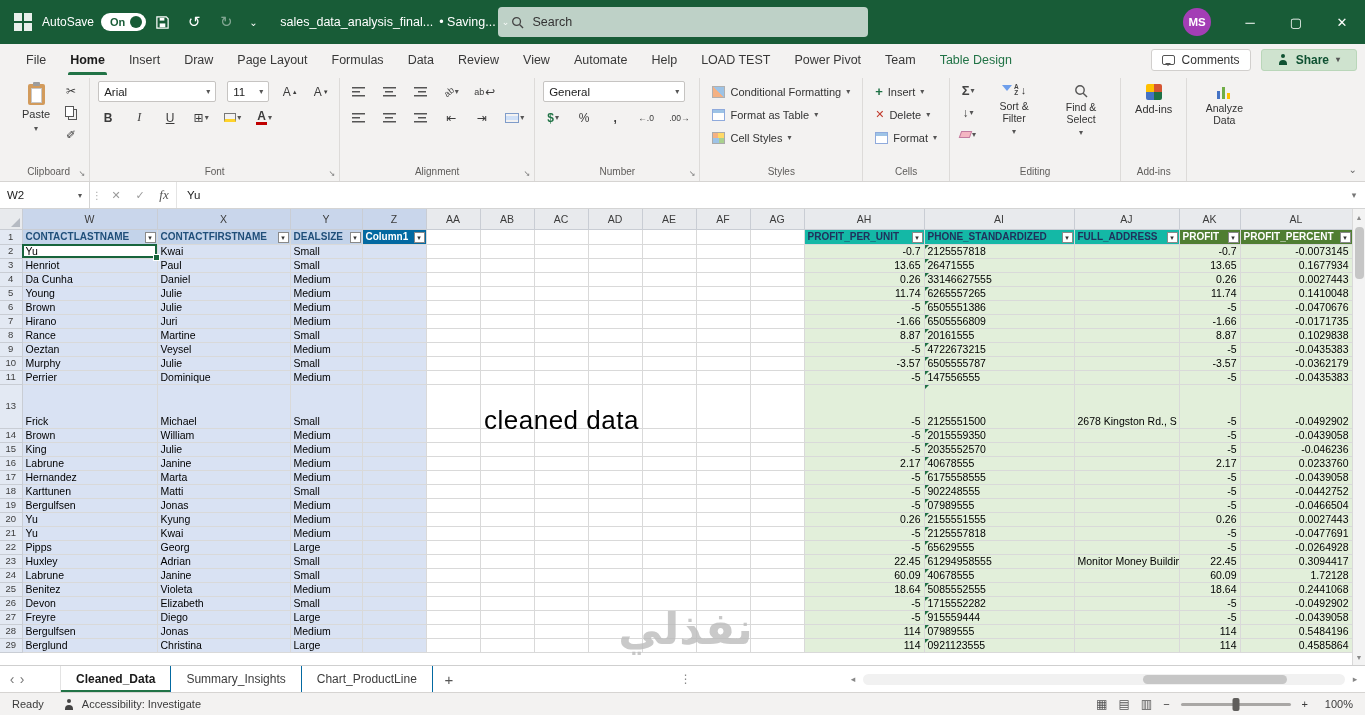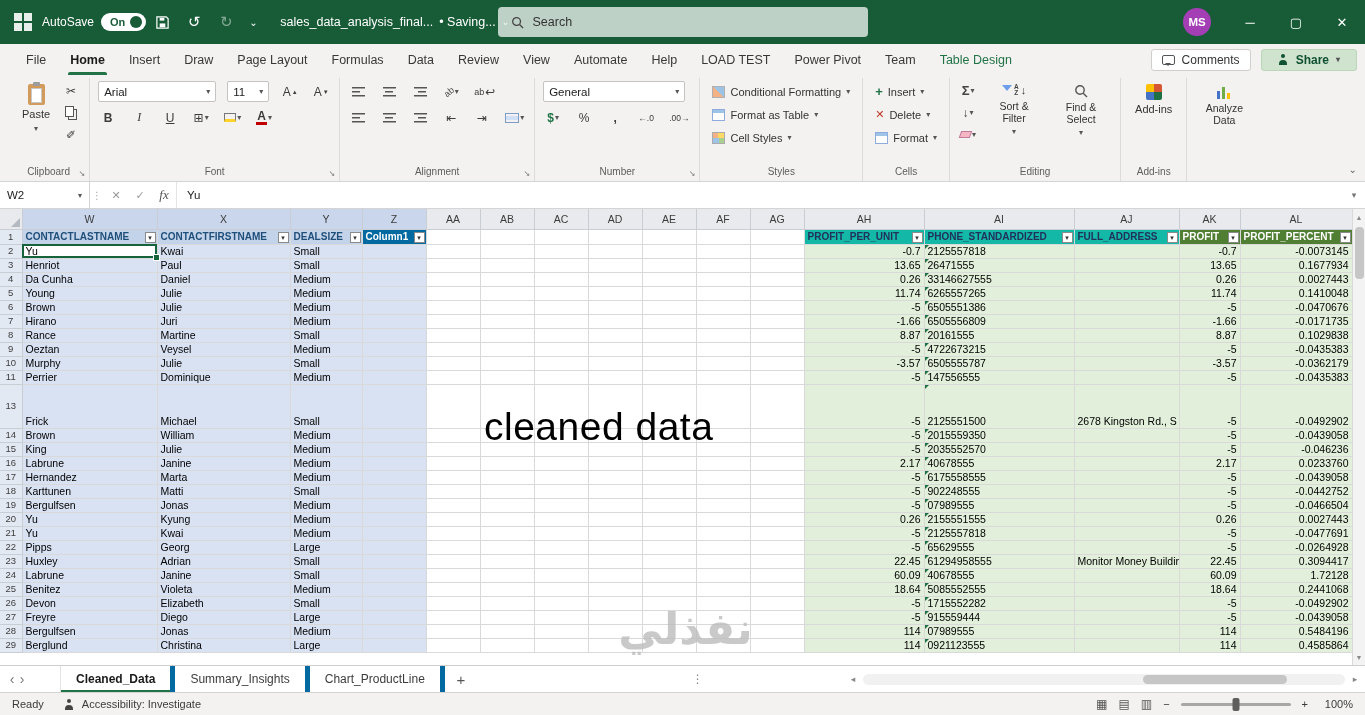--- a/index.html
+++ b/index.html
@@ -106,31 +106,31 @@
 .num{text-align:right;}
 .tri{position:relative;}
 .tri::before{content:"";position:absolute;top:0;left:0;border-top:4px solid #1e7145;border-right:4px solid transparent;}
 .hb{background:#c3d3ea;color:#1f4e79;font-weight:700;font-size:10px !important;position:relative;padding-right:15px !important;}
 .hbd{background:#0369a1;color:#fff;font-weight:700;font-size:10px !important;position:relative;padding-right:15px !important;}
 .hg{background:#14b8a6;color:#20315c;font-weight:700;font-size:10px !important;position:relative;padding-right:15px !important;}
 .hgd{background:#507e32;color:#fff;font-weight:700;font-size:10px !important;position:relative;padding-right:15px !important;}
 .flt{position:absolute;right:1px;bottom:1px;width:11px;height:11px;background:#fff;border:1px solid #8a8a8a;color:#333;font-size:7px;line-height:9px;text-align:center;}
 .active-cell{background:#fff !important;outline:2px solid #17643c;outline-offset:-2px;position:relative;overflow:visible !important;}
 .active-cell::after{content:"";position:absolute;right:-3px;bottom:-3px;width:5px;height:5px;background:#17643c;border:1px solid #fff;z-index:5;}
-.cleaned{position:absolute;left:484px;top:196px;font-size:39px;color:#000;letter-spacing:.5px;z-index:3;}
+.cleaned{position:absolute;left:484px;top:196px;font-size:26px;color:#000;letter-spacing:.5px;z-index:3;}
 .vscroll{position:absolute;top:0;right:0;width:13px;height:456px;background:#f3f3f3;border-left:1px solid #d9d9d9;z-index:4;}
 .varrow{position:absolute;left:0;width:12px;height:14px;font-size:7px;color:#8a8a8a;display:flex;align-items:center;justify-content:center;}
 .varrow.vtop{top:1px;}
 .varrow.vbottom{bottom:1px;}
 .vthumb{position:absolute;left:2px;top:18px;width:9px;height:52px;background:#c6c6c6;border-radius:4px;}
 
 
 .sheetbar{flex:0 0 27px;background:#fff;border-top:1px solid #cfcfcf;display:flex;align-items:stretch;font-size:12px;}
 .nav{width:24px;display:flex;align-items:center;justify-content:center;color:#777;font-size:14px;}
-.stab{padding:0 15px;display:flex;align-items:center;border-right:5px solid #0369a1;color:#3c3c3c;}
+.stab{padding:0 15px;display:flex;align-items:center;border-right:1px solid #0369a1;color:#3c3c3c;}
 .stab.first{border-left:1px solid #e3e3e3;margin-left:26px;}
 .stab.active{color:#1a1a1a;font-weight:700;box-shadow:inset 0 -2px 0 #217346;}
 .addsheet{width:32px;display:flex;align-items:center;justify-content:center;color:#555;font-size:15px;}
 .dots{display:flex;align-items:center;color:#888;margin-left:215px;font-size:12px;}
 .hscroll{margin-left:auto;display:flex;align-items:center;width:520px;padding-right:2px;}
 .harrow{width:16px;text-align:center;color:#888;font-size:9px;}
 .htrack{flex:1;height:11px;position:relative;background:#f1f1f1;border-radius:6px;margin:0 2px;}
 .hthumb{position:absolute;left:58%;width:30%;top:1px;bottom:1px;background:#c6c6c6;border-radius:5px;}
 
 

